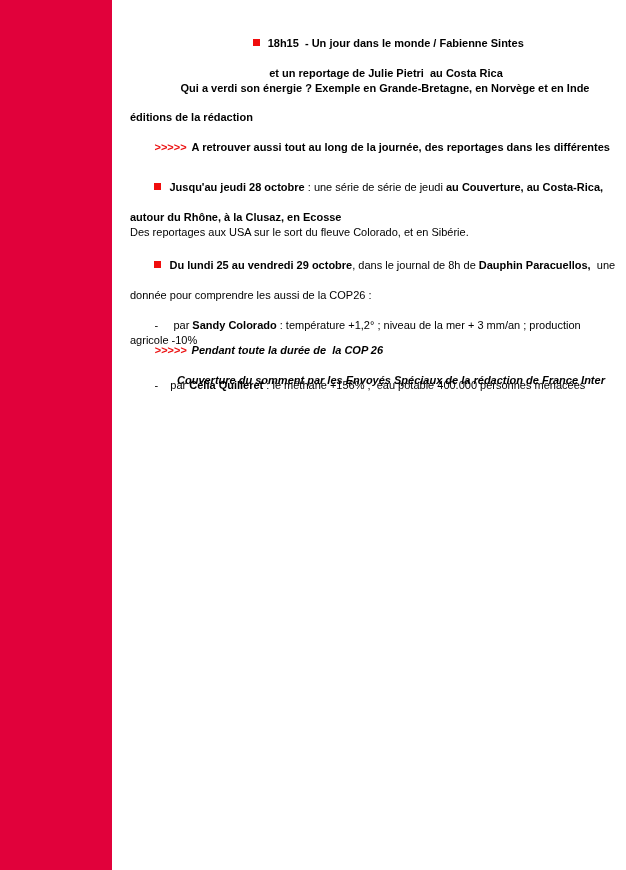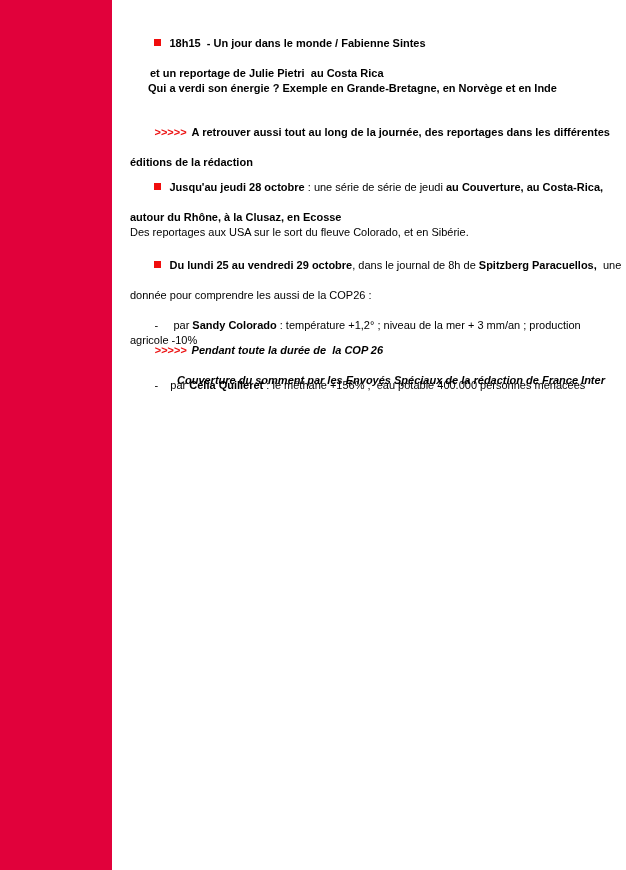--- a/index.html
+++ b/index.html
@@ -54,21 +54,21 @@
   .sq {
     display: inline-block;
     width: 7px;
     height: 7px;
     background: #F00D0D;
     margin-right: 8px;
     vertical-align: baseline;
     position: relative;
     top: -1px;
   }
-  .b-program   { top: 21px; }
+  .b-program   { top: 21px; text-align: center; }
   .b-retrouver { top: 110px; }
   .b-suivre    { top: 165px; }
   .b-cop-data  { top: 243px; }
   .b-coverage  { top: 328px; font-style: italic; }
 </style>
 </head>
 <body>
 
 <div class="page">
 
@@ -78,37 +78,37 @@
 
     <section class="block b-program">
       <div class="line bold">
         <span class="sq"></span><span>18h15  - Un jour dans le monde / Fabienne Sintes</span>
       </div>
       <div class="line bold indent2">et un reportage de Julie Pietri  au Costa Rica</div>
       <div class="line bold indent1">Qui a verdi son énergie ? Exemple en Grande-Bretagne, en Norvège et en Inde</div>
     </section>
 
     <section class="block b-retrouver">
+      <div class="line bold">éditions de la rédaction</div>
       <div class="line bold">
         <span class="chevrons">&gt;&gt;&gt;&gt;&gt;</span><span>A retrouver aussi tout au long de la journée, des reportages dans les différentes</span>
       </div>
-      <div class="line bold">éditions de la rédaction</div>
     </section>
 
     <section class="block b-suivre">
       <div class="line">
         <span class="sq"></span><span class="bold">Jusqu'au jeudi 28 octobre</span><span class="reg"> : une série de série de jeudi </span><span class="bold">au Couverture, au Costa-Rica,</span>
       </div>
       <div class="line bold">autour du Rhône, à la Clusaz, en Ecosse</div>
       <div class="line reg">Des reportages aux USA sur le sort du fleuve Colorado, et en Sibérie.</div>
     </section>
 
     <section class="block b-cop-data">
       <div class="line">
-        <span class="sq"></span><span class="bold">Du lundi 25 au vendredi 29 octobre</span><span class="reg">, dans le journal de 8h de </span><span class="bold">Spitzberg Paracuellos,</span><span class="reg">  une</span>
+        <span class="sq"></span><span class="bold">Du lundi 25 au vendredi 29 octobre</span><span class="reg">, dans le journal de 8h de </span><span class="bold">Dauphin Paracuellos,</span><span class="reg">  une</span>
       </div>
       <div class="line reg">donnée pour comprendre les aussi de la COP26 :</div>
       <div class="line">
         <span class="reg">-     par </span><span class="bold">Sandy Colorado</span><span class="reg"> : température +1,2° ; niveau de la mer + 3 mm/an ; production agricole -10%</span>
       </div>
       <div class="line">
         <span class="reg">-    par </span><span class="bold">Célia Quilleret</span><span class="reg"> : le méthane +156% ;  eau potable 400.000 personnes menacées</span>
       </div>
     </section>
 

